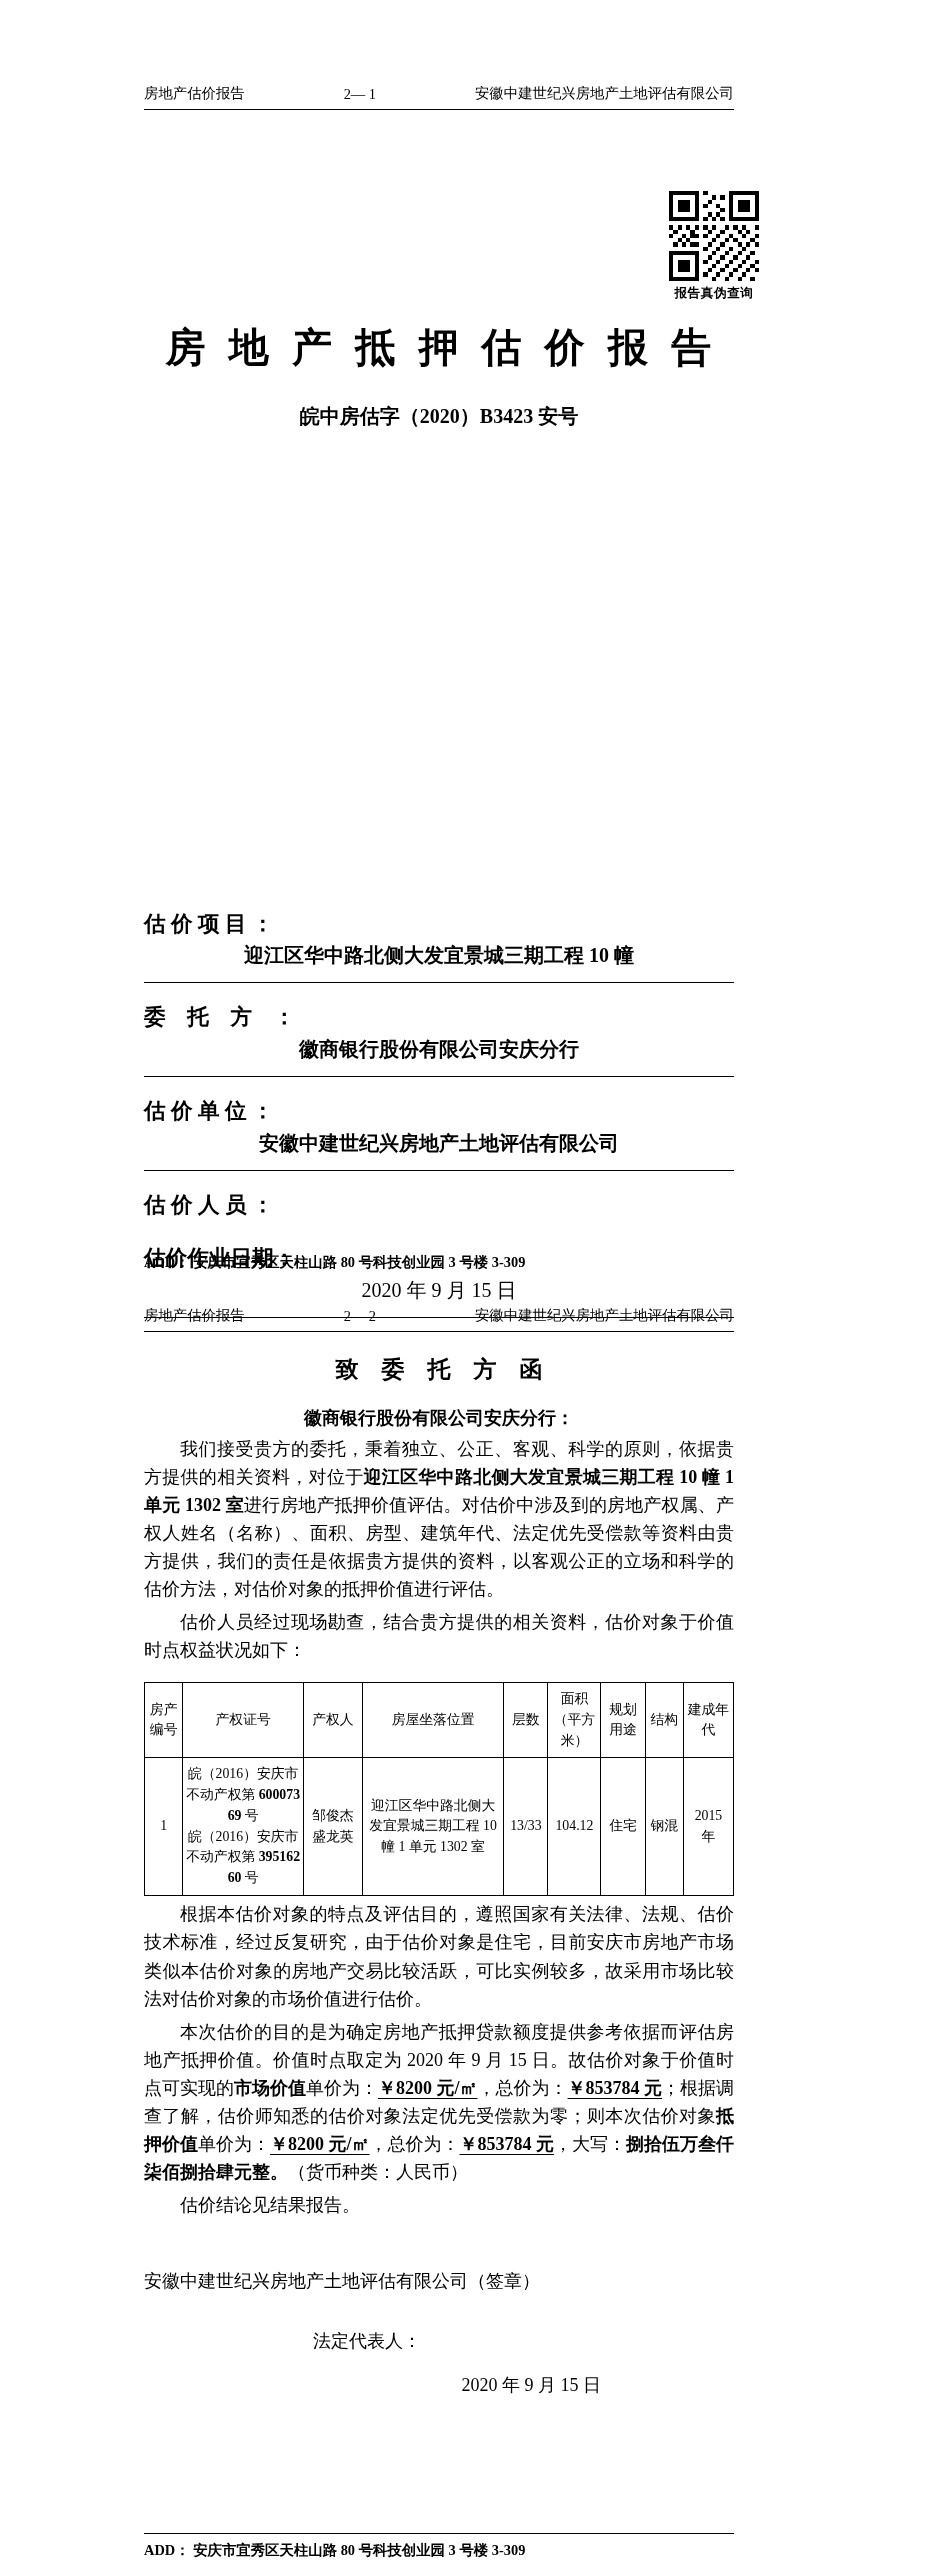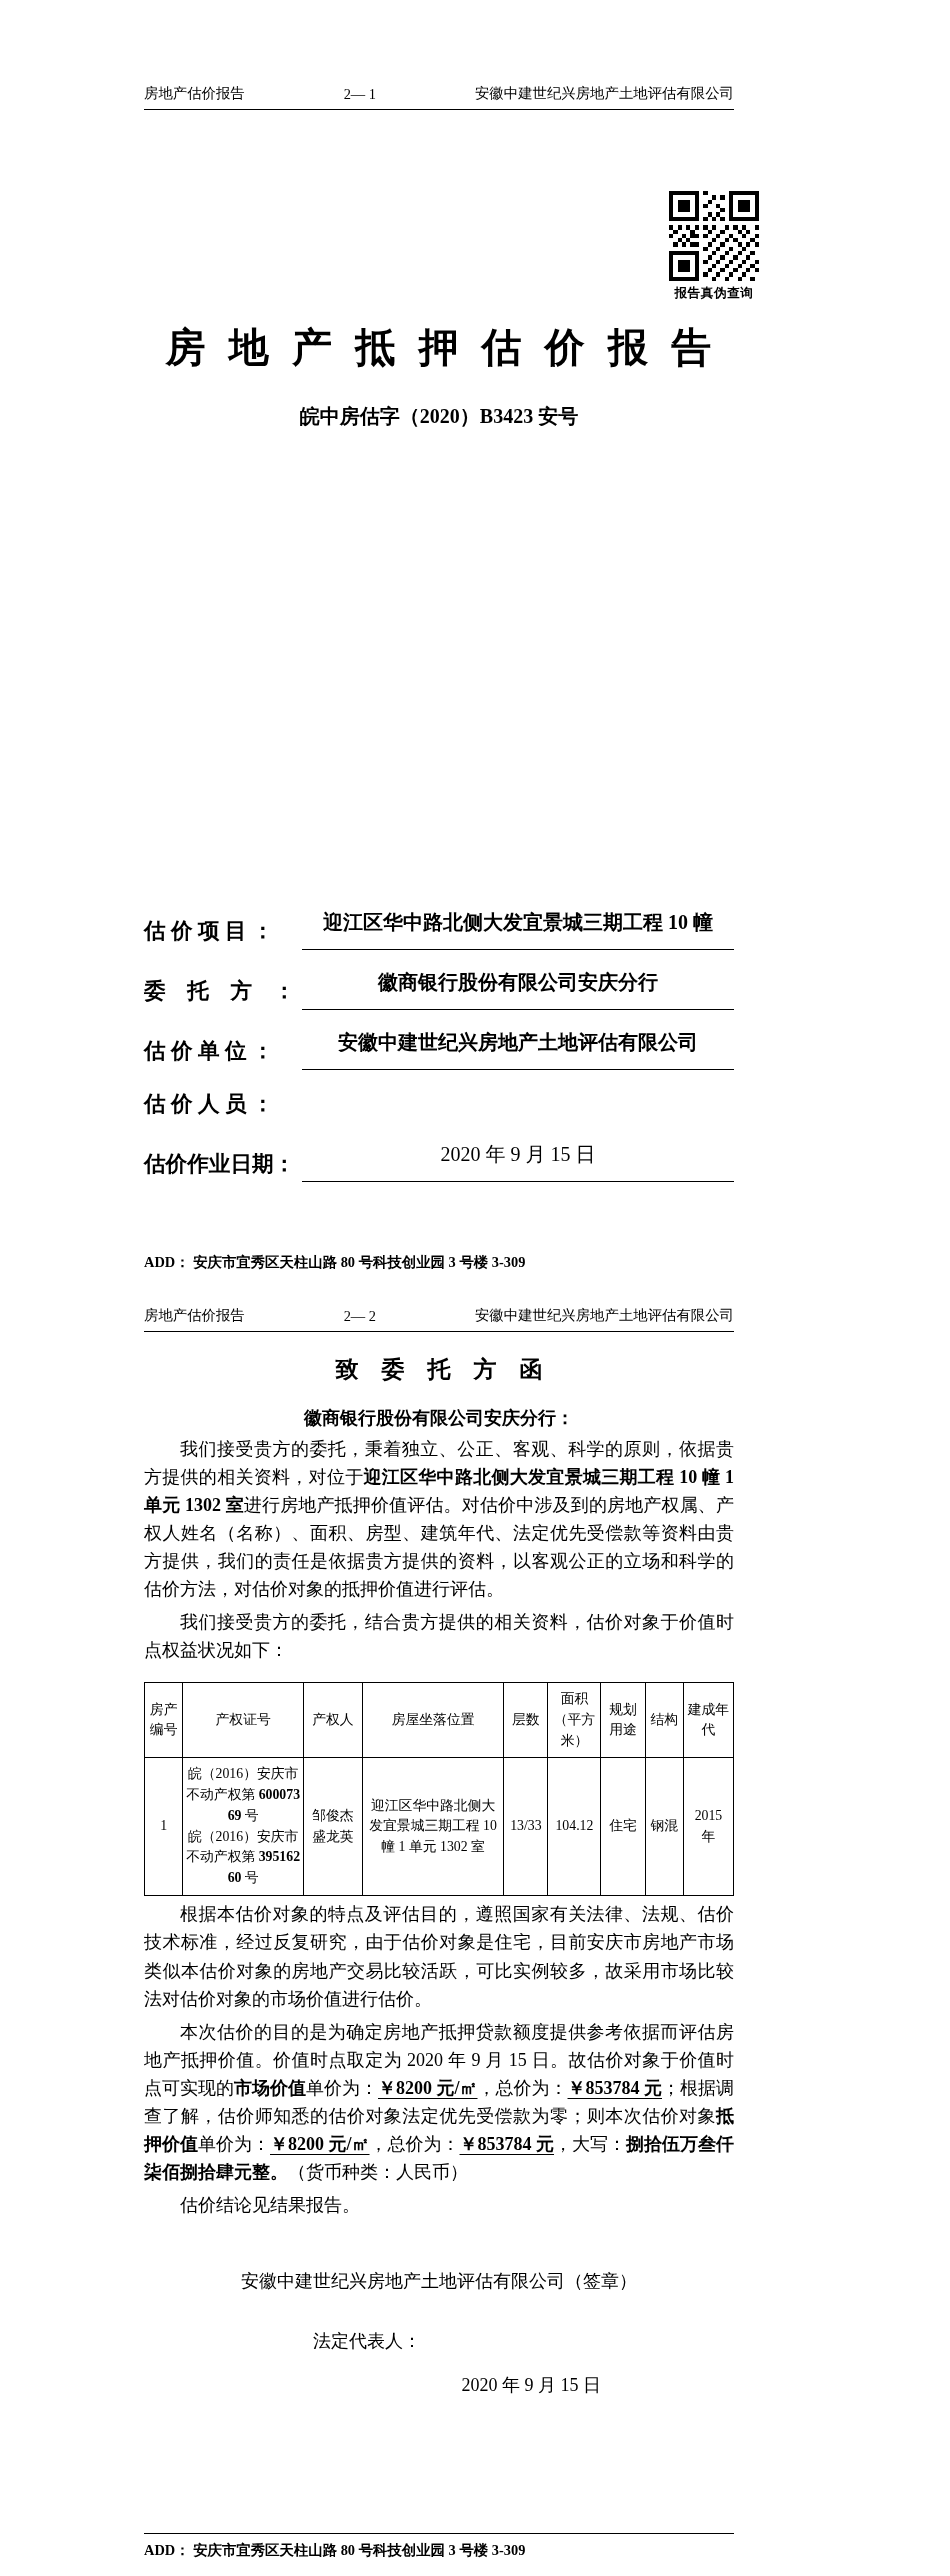--- a/index.html
+++ b/index.html
@@ -25,21 +25,21 @@
   .qr-wrap svg { display:block; width:90px; height:90px; margin:0 auto; }
   .qr-caption { margin-top:4.2px; font-size:12.6px; font-weight:bold; letter-spacing:0.6px; white-space:nowrap; }
 
   .report-title {
     margin-top:210px; text-align:center;
     font-size:40px; font-weight:bold; word-spacing:10.8px; letter-spacing:1.2px;
   }
   .report-no { margin-top:27.6px; text-align:center; font-size:20px; font-weight:bold; }
 
   .form { margin-top:479px; }
-  .frow { display:flex; align-items:flex-end; margin-bottom:19px; }
+  .frow { display:flex; margin-bottom:19px;flex-direction:column; }
   .flabel { width:158px; flex:none; font-size:21.6px; font-weight:bold; white-space:nowrap; padding-bottom:4.8px; }
   .fvalue {
     flex:1; border-bottom:1.8px solid #000; font-size:20px;
     text-align:center; padding-bottom:13px; min-height:32px;
   }
   .fvalue.left { text-align:left; padding-left:34px; }
   .fvalue.bold { font-weight:bold; }
 
   .pg-footer { position:absolute; left:144px; right:119px; bottom:15.6px; font-size:14.4px; font-weight:bold; }
   #page2 .pg-footer { border-top:1.2px solid #000; padding-top:7.2px; }
@@ -47,21 +47,21 @@
   .fn-title { margin-top:21.6px; text-align:center; font-size:23px; font-weight:bold; }
   .salutation { margin-top:21.6px; font-size:18px; font-weight:bold;text-align:center; }
   p.body { font-size:18px; line-height:1.56; text-align:justify; text-indent:2em; margin-top:4.8px; }
 
   table.appraisal { width:100%; border-collapse:collapse; table-layout:fixed; margin-top:18px; }
   .appraisal th, .appraisal td {
     border:1.2px solid #000; font-size:13.8px; font-weight:normal;
     text-align:center; vertical-align:middle; line-height:1.5; padding:6px 2.4px;
     word-break:break-all;
   }
-  .sig-company { margin-top:50px; text-align:center; font-size:18px; }
+  .sig-company { margin-top:50px; text-align:left; font-size:18px; }
   .sig-rep { margin-top:36px; text-align:center; font-size:18px; padding-right:144px; }
   .sig-date { margin-top:20.4px; text-align:right; font-size:18px; padding-right:133px; }
 
   b { font-weight:bold; }
   .u { text-decoration:underline; text-underline-offset:3.6px; }
 </style>
 </head>
 <body>
 
 <div class="page" id="page1">
@@ -128,21 +128,21 @@
       <span>房地产估价报告</span>
       <span>2— 2</span>
       <span>安徽中建世纪兴房地产土地评估有限公司</span>
     </div>
 
     <div class="fn-title">致　委　托　方　函</div>
     <div class="salutation">徽商银行股份有限公司安庆分行：</div>
 
     <p class="body"><span>我们接受贵方的委托，秉着独立、公正、客观、科学的原则，依据贵方提供的相关资料，对位于</span><b>迎江区华中路北侧大发宜景城三期工程 10 幢 1 单元 1302 室</b><span>进行房地产抵押价值评估。对估价中涉及到的房地产权属、产权人姓名（名称）、面积、房型、建筑年代、法定优先受偿款等资料由贵方提供，我们的责任是依据贵方提供的资料，以客观公正的立场和科学的估价方法，对估价对象的抵押价值进行评估。</span></p>
 
-    <p class="body">我们接受贵方的委托，结合贵方提供的相关资料，估价对象于价值时点权益状况如下：</p>
+    <p class="body">估价人员经过现场勘查，结合贵方提供的相关资料，估价对象于价值时点权益状况如下：</p>
 
     <table class="appraisal">
       <colgroup>
         <col style="width:6.5%">
           <col style="width:20.5%">
           <col style="width:10%">
           <col style="width:24%">
           <col style="width:7.5%">
           <col style="width:9%">
           <col style="width:7.5%">

